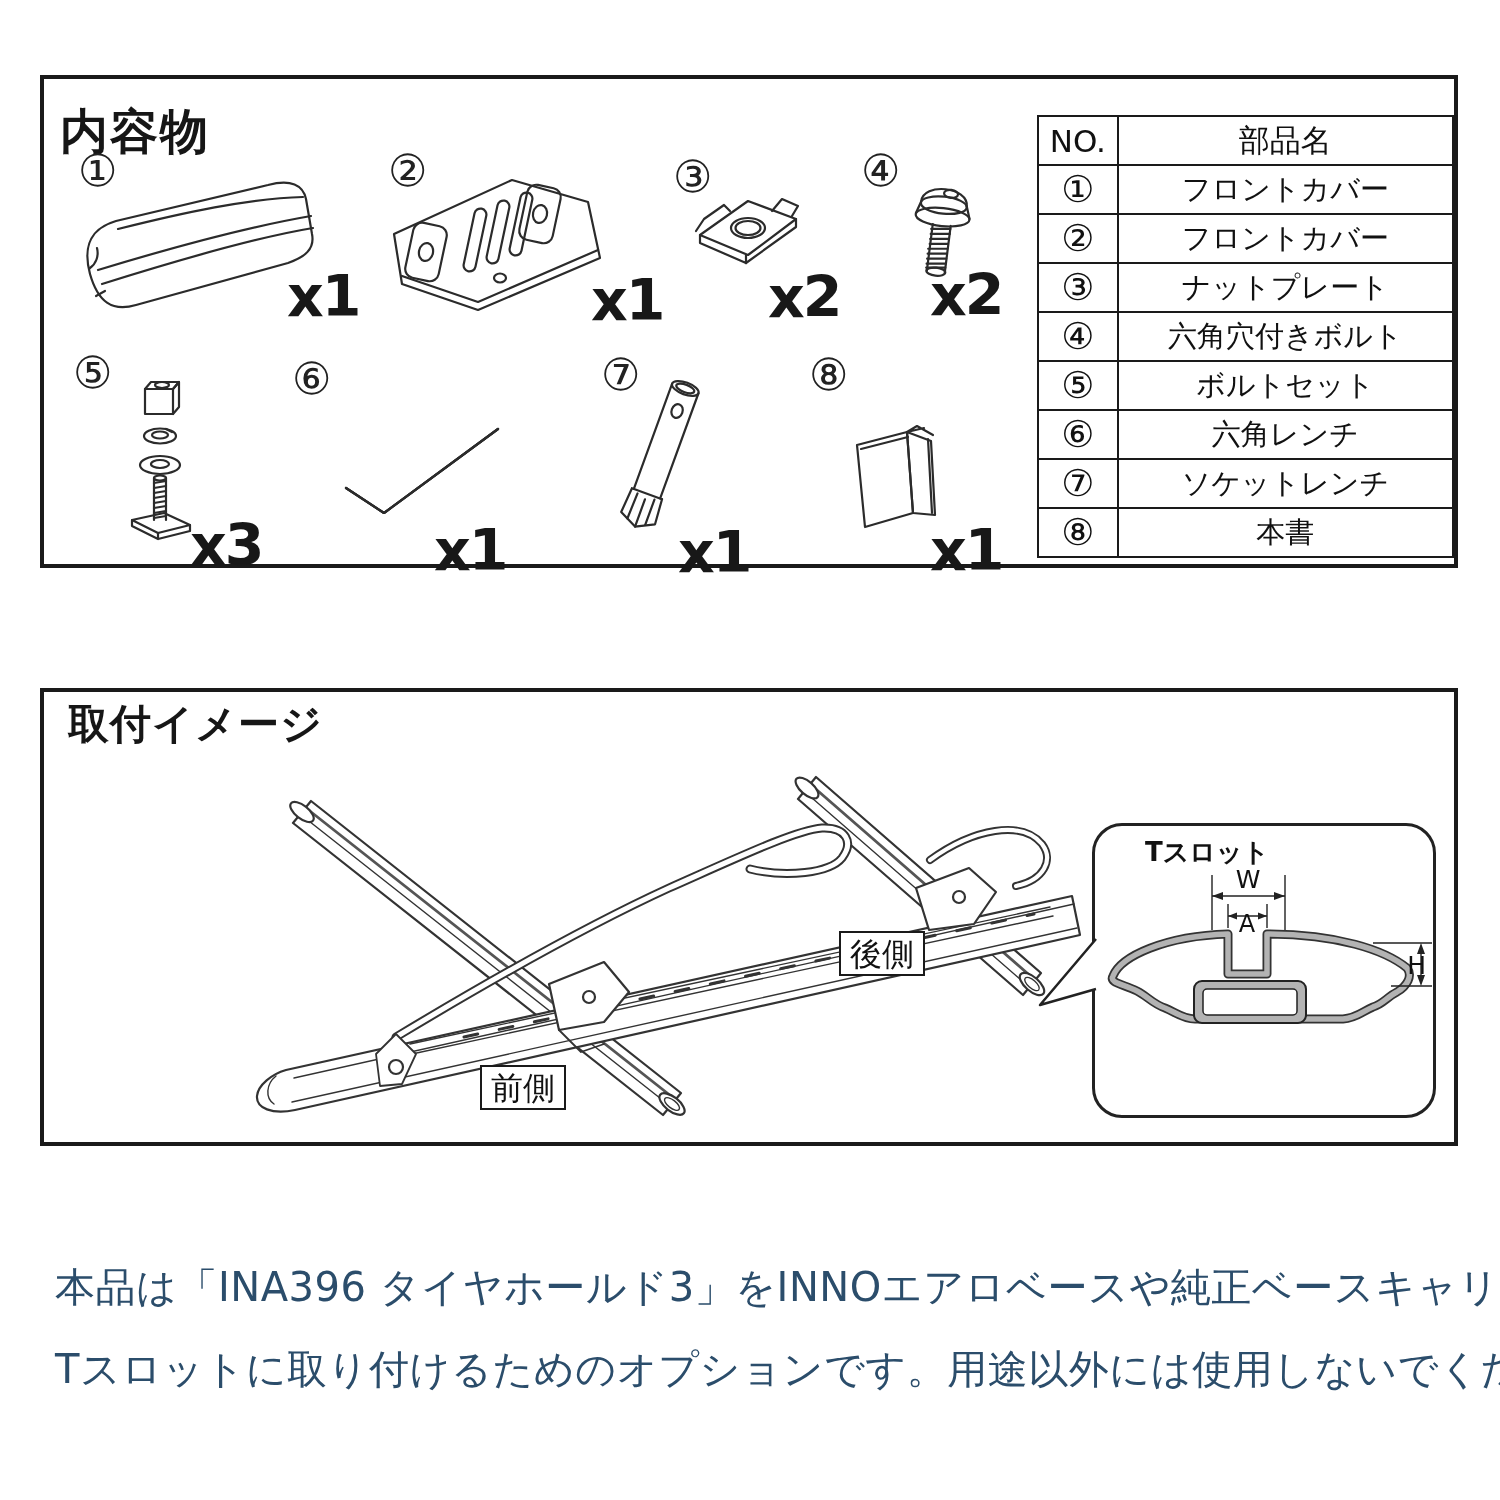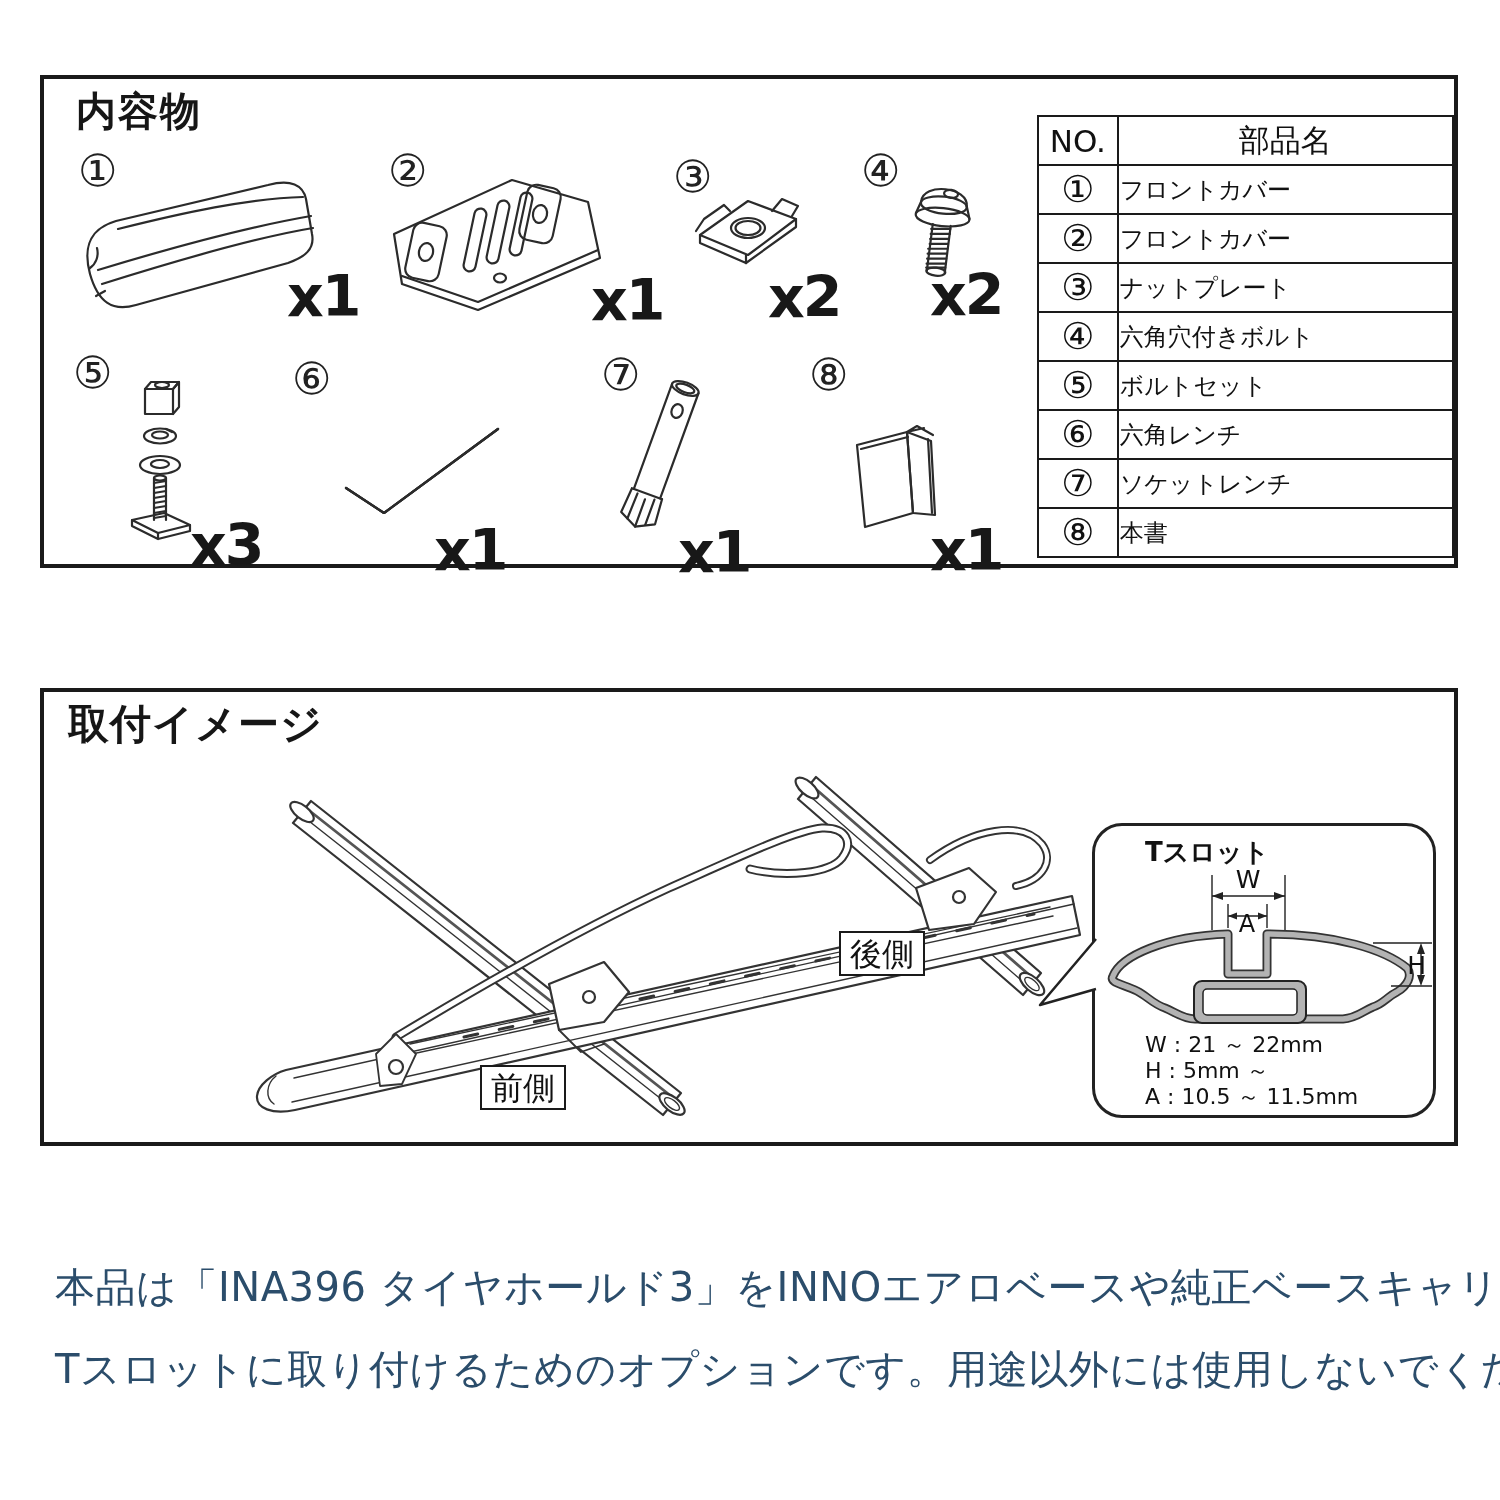--- a/index.html
+++ b/index.html
@@ -2,32 +2,32 @@
 <html><head>
 <meta charset="utf-8">
 <style>
   html,body{margin:0;padding:0;background:#ffffff;}
   .page{position:relative;width:1500px;height:1500px;background:#fff;overflow:hidden;
         font-family:"DejaVu Sans","Liberation Sans",sans-serif;color:#1a1a1a;}
   .box{position:absolute;background:#fff;border:4px solid #1a1a1a;box-sizing:border-box;}
   .contents-box{left:40px;top:75px;width:1418px;height:493px;}
   .install-box{left:40px;top:688px;width:1418px;height:458px;}
   .panel-title{position:absolute;font-weight:bold;color:#161616;line-height:1;}
-  .contents-title{left:16px;top:12px;font-size:40px;letter-spacing:2px;margin-left:16px;}
+  .contents-title{left:16px;top:28px;font-size:48px;letter-spacing:2px;}
   .install-title{left:24px;top:12px;font-size:41px;letter-spacing:1px;}
   .circ{position:absolute;font-size:44px;line-height:1;color:#222;}
   .qty{position:absolute;font-size:57px;font-weight:bold;line-height:1;color:#181818;letter-spacing:-2px;}
   .part-svg{position:absolute;}
   .part-svg path,.part-svg rect,.part-svg ellipse,.part-svg line,.part-svg polyline
     {fill:none;stroke:#2b2b2b;stroke-width:2.2;stroke-linejoin:round;stroke-linecap:round;}
   .parts-table{position:absolute;left:993px;top:36px;border-collapse:collapse;table-layout:fixed;background:#a21caf;}
   .parts-table td,.parts-table th{border:2.5px solid #1a1a1a;background:#fff;box-sizing:border-box;}
   .parts-table th{font-size:31px;font-weight:normal;color:#111;text-align:center;height:49px;}
   .parts-table td.no-cell{width:80px;text-align:center;font-size:37px;height:49px;color:#111;}
-  .parts-table td.name-cell{width:340px;font-size:24px;color:#111;height:49px;}
+  .parts-table td.name-cell{width:340px;font-size:29px;color:#111;height:49px;text-align:center;}
   .tag{position:absolute;border:2.5px solid #1a1a1a;background:#fff;font-size:32px;color:#111;
        padding:3px 9px 1px 9px;line-height:1.15;z-index:4;}
   .callout{position:absolute;left:1048px;top:131px;width:344px;height:295px;border:3px solid #222;
            border-radius:30px;background:#fff;box-sizing:border-box;z-index:3;}
   .callout-title{position:absolute;left:15px;top:9px;font-size:26px;font-weight:bold;color:#111;margin-left:35px;}
   .specs{position:absolute;left:50px;top:206px;font-size:22px;line-height:26px;color:#111;white-space:nowrap;}
   .desc{position:absolute;left:55px;top:1246px;margin:0;font-size:40px;line-height:82px;
         color:#2b4d6b;white-space:nowrap;letter-spacing:0.5px;}
   .tail-svg{position:absolute;left:990px;top:243px;z-index:5;}
   .carrier-svg{position:absolute;left:0;top:0;z-index:1;}
@@ -285,25 +285,20 @@
           <path d="M 278,79 L 337,79 M 296,122 L 337,122" stroke-width="1.4"></path>
           <path d="M 326,83 L 326,118" stroke-width="1.4"></path>
           <polygon points="326,79 322,90 330,90" fill="#222" stroke="none"></polygon>
           <polygon points="326,122 322,111 330,111" fill="#222" stroke="none"></polygon>
         </g>
         <text x="153" y="24" font-size="25" text-anchor="middle" fill="#111">W</text>
         <text x="152" y="68" font-size="24" text-anchor="middle" fill="#111">A</text>
         <text x="331" y="110" font-size="25" text-anchor="end" fill="#111">H</text>
       </svg>
 
-      <div class="specs">
-        <div>W : 21 ～ 22mm</div>
-        <div>H : 5mm ～</div>
-        <div>A : 10.5 ～ 11.5mm</div>
-      </div>
     </div>
 
     <svg class="tail-svg" width="64" height="90" viewBox="0 0 64 90">
       <polygon points="62,4 6,70 62,54" fill="#ffffff" stroke="none"></polygon>
       <path d="M 62,4 L 6,70 L 62,54" fill="none" stroke="#222" stroke-width="2.5" stroke-linejoin="round"></path>
     </svg>
   </section>
 
   <p class="desc">
     <span>本品は「INA396 タイヤホールド3」をINNOエアロベースや純正ベースキャリアの</span><br>

